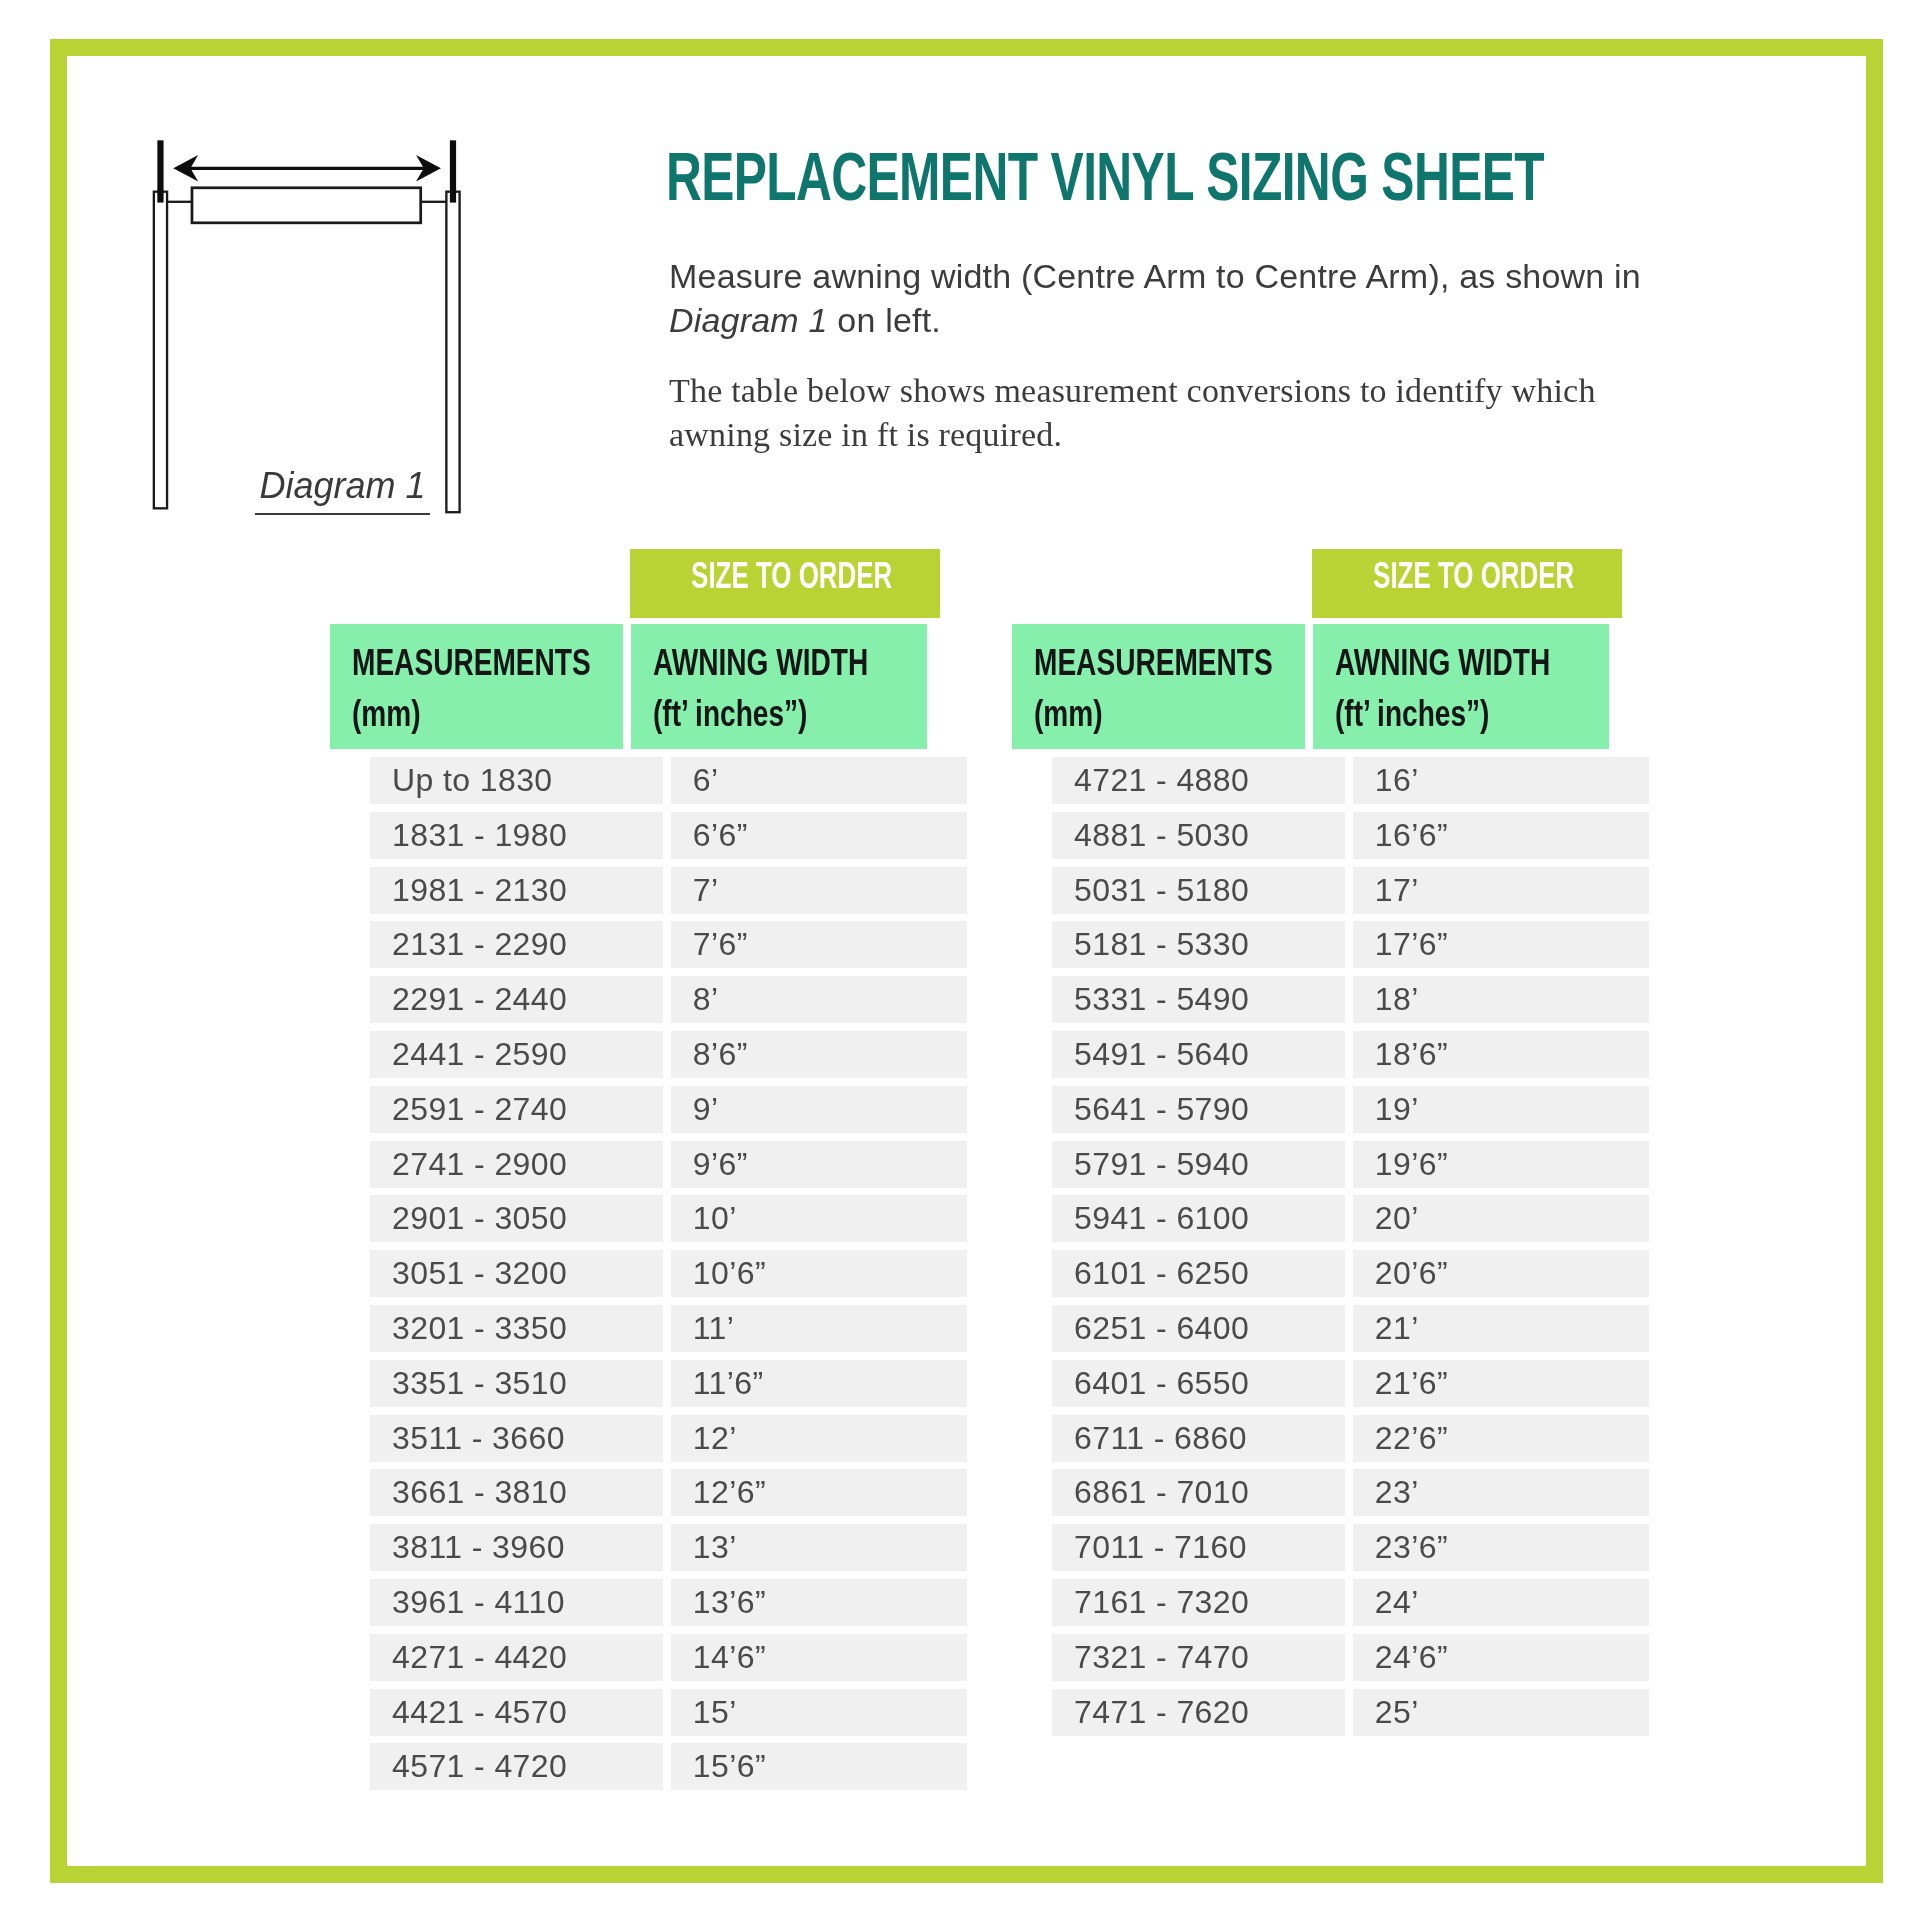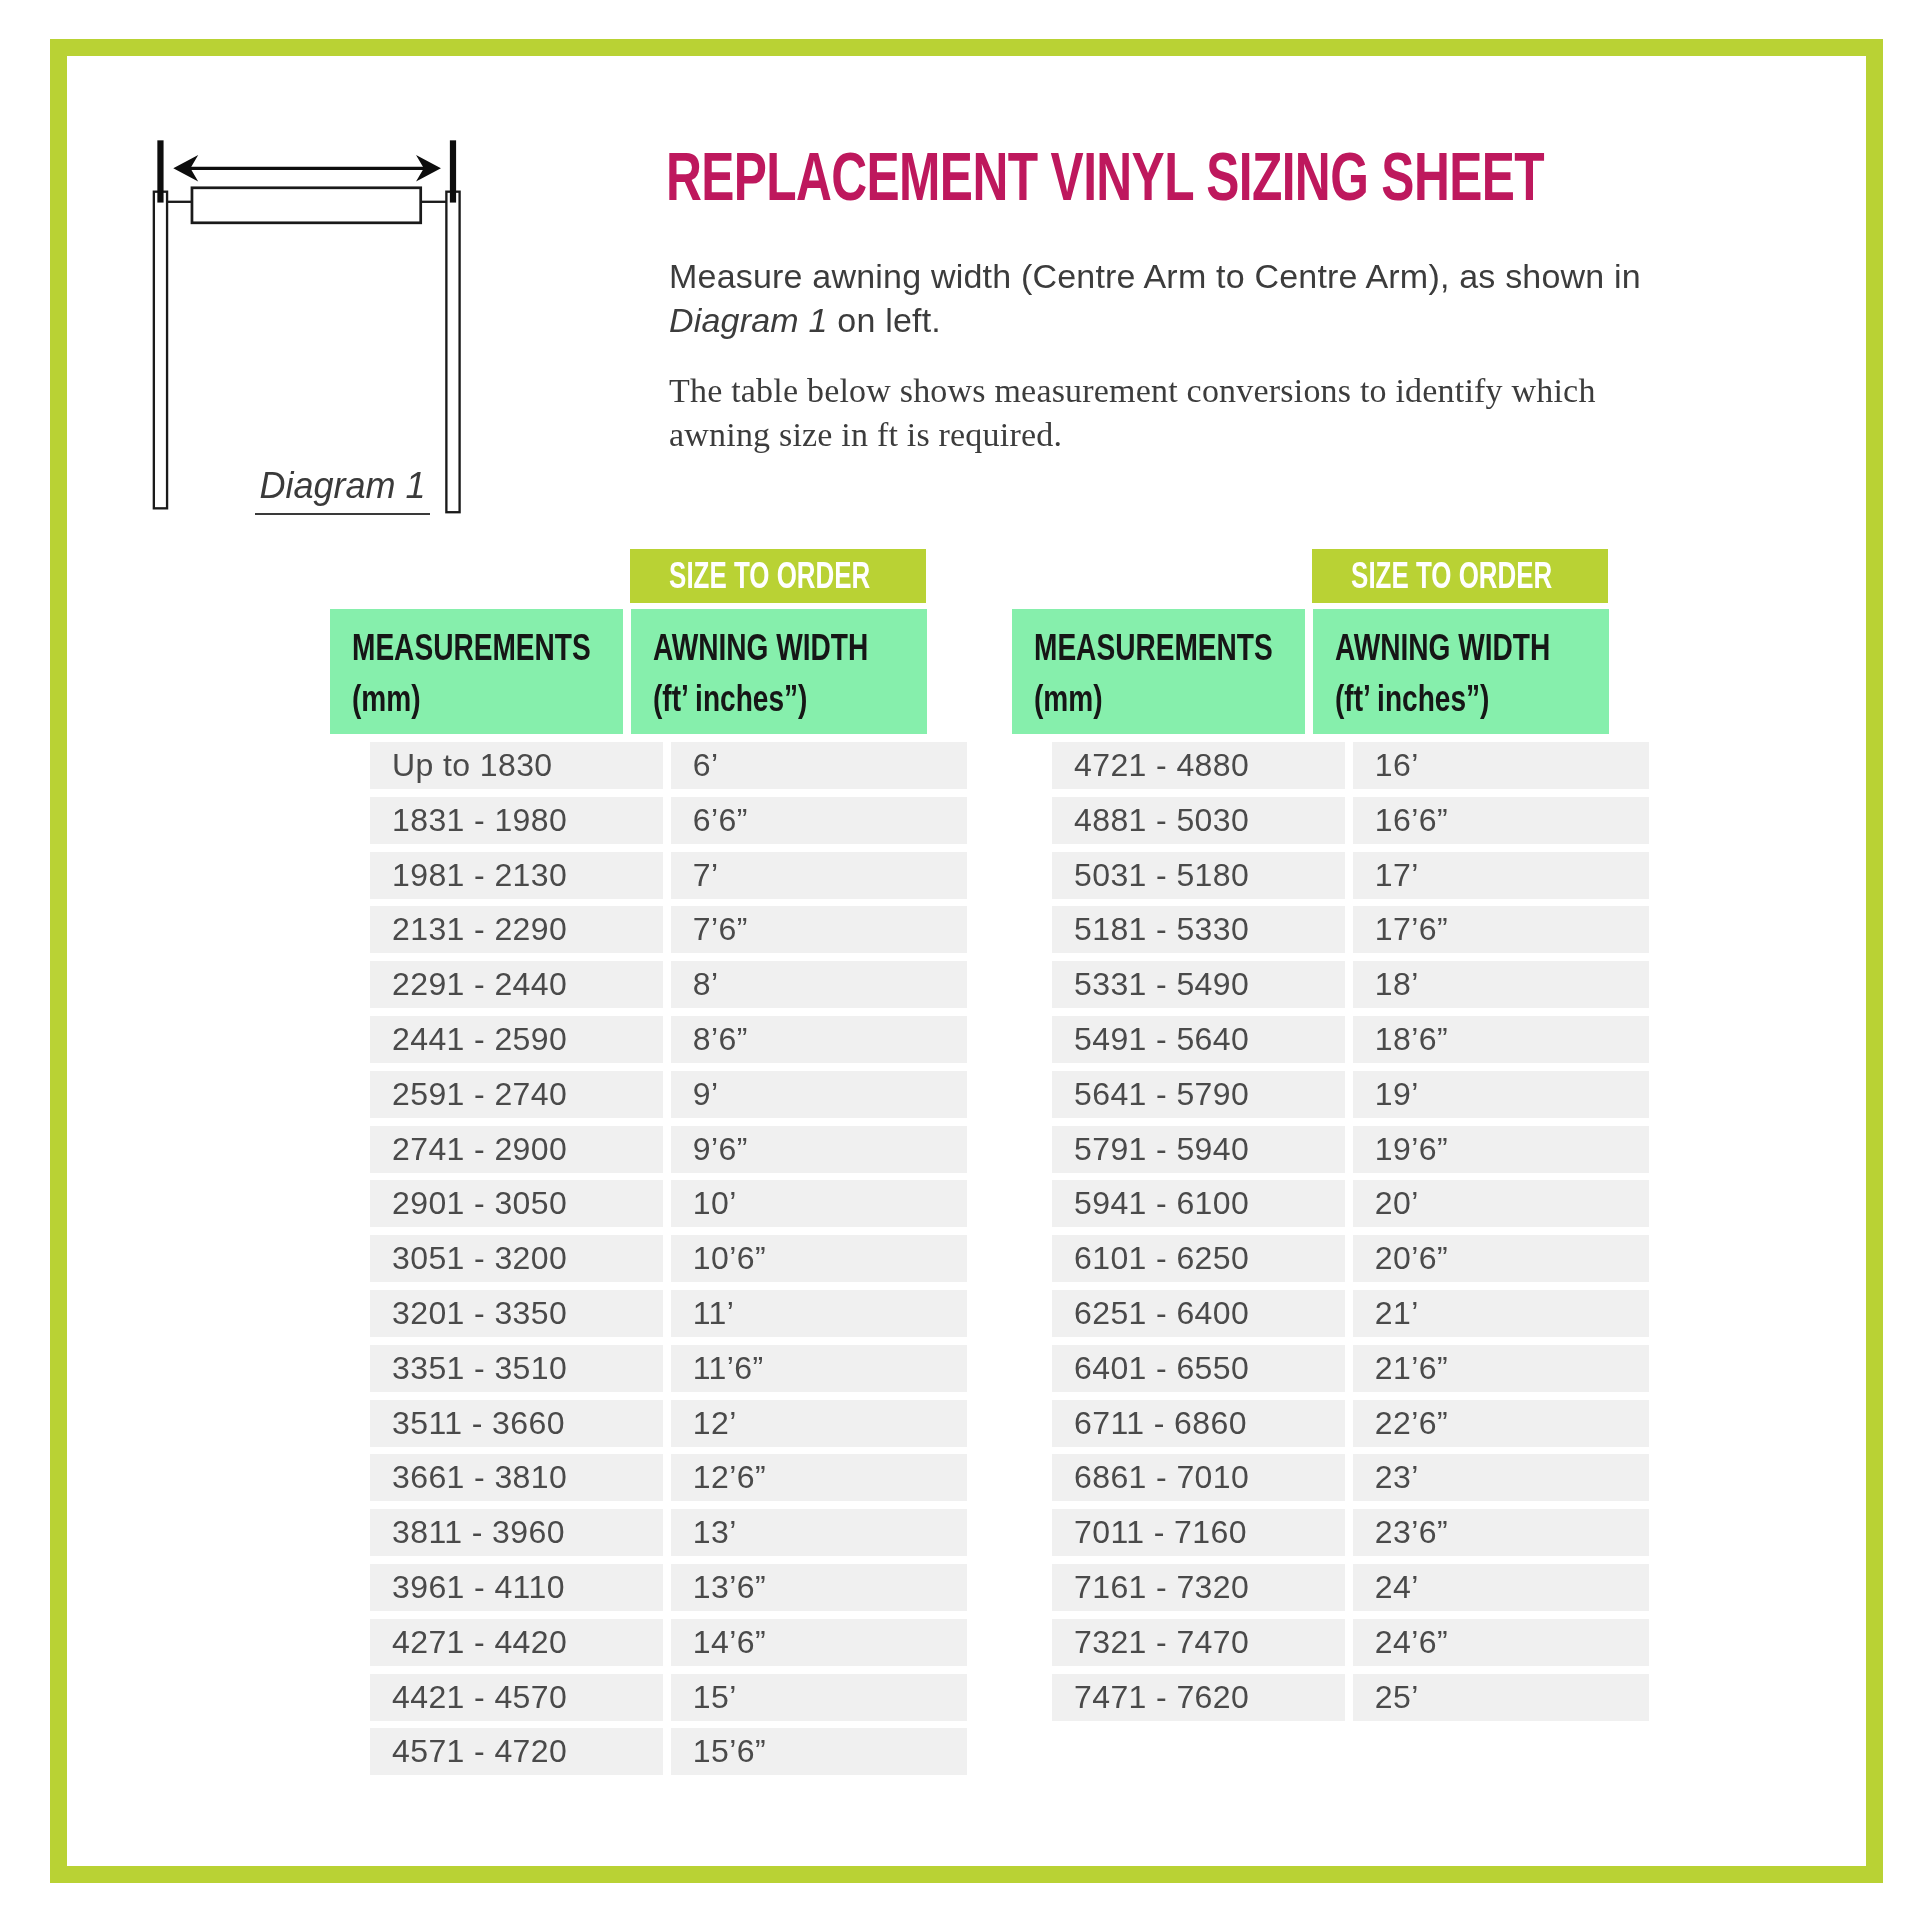--- a/index.html
+++ b/index.html
@@ -24,41 +24,41 @@
     font-style:italic; font-size:36px; color:#3a3a3a;
   }
   .diagram-label span {
     display:inline-block;
     border-bottom:2.3px solid #3a3a3a;
     padding:0 4.7px 6.2px 4.7px;
   }
   
   .page-title {
     position:absolute; left:666px; top:137px;
-    font-size:68px; font-weight:bold; color:#be185d;
+    font-size:68px; font-weight:bold; color:#0f766e;
     letter-spacing:-0.8px; white-space:nowrap;
   }
   .page-title .cond { display:inline-block; transform:scaleX(0.73); transform-origin:left center; }
   .intro {
     position:absolute; left:669px;
     font-size:34px; line-height:44px; color:#3c3c3c;
     letter-spacing:0.2px;
   }
   #intro-1 { top:254px; }
   #intro-2 { top:369px;font-family:Liberation Serif, serif; }
   .em { font-style:italic; }
   
   .sheet-table { position:absolute; top:549px; width:596px; }
   #table-left  { left:330px; }
   #table-right { left:1012px; }
   .size-band {
-    margin-left:300px; width:296px; height:54px;
+    margin-left:300px; width:296px; height:69px;
     background:#b9d234;
     color:#ffffff; font-weight:bold; font-size:36px;
-    line-height:54px; text-align:left; white-space:nowrap;
+    line-height:54px; text-align:center; white-space:nowrap;padding-left:14px;
   }
   .grid2 { display:grid; grid-template-columns:293px 296px; column-gap:7.8px; }
   .thead { margin-top:6.2px; }
   .hcell {
     height:125px; background:#86efac; color:#161616;
     font-weight:bold; font-size:36px; line-height:51px;
     padding:12.5px 0 0 22px; box-sizing:border-box; white-space:nowrap;
   }
   .cond { display:inline-block; transform:scaleX(0.78); transform-origin:left center; }
   .cond-c { display:inline-block; transform:scaleX(0.72); transform-origin:center center; }

